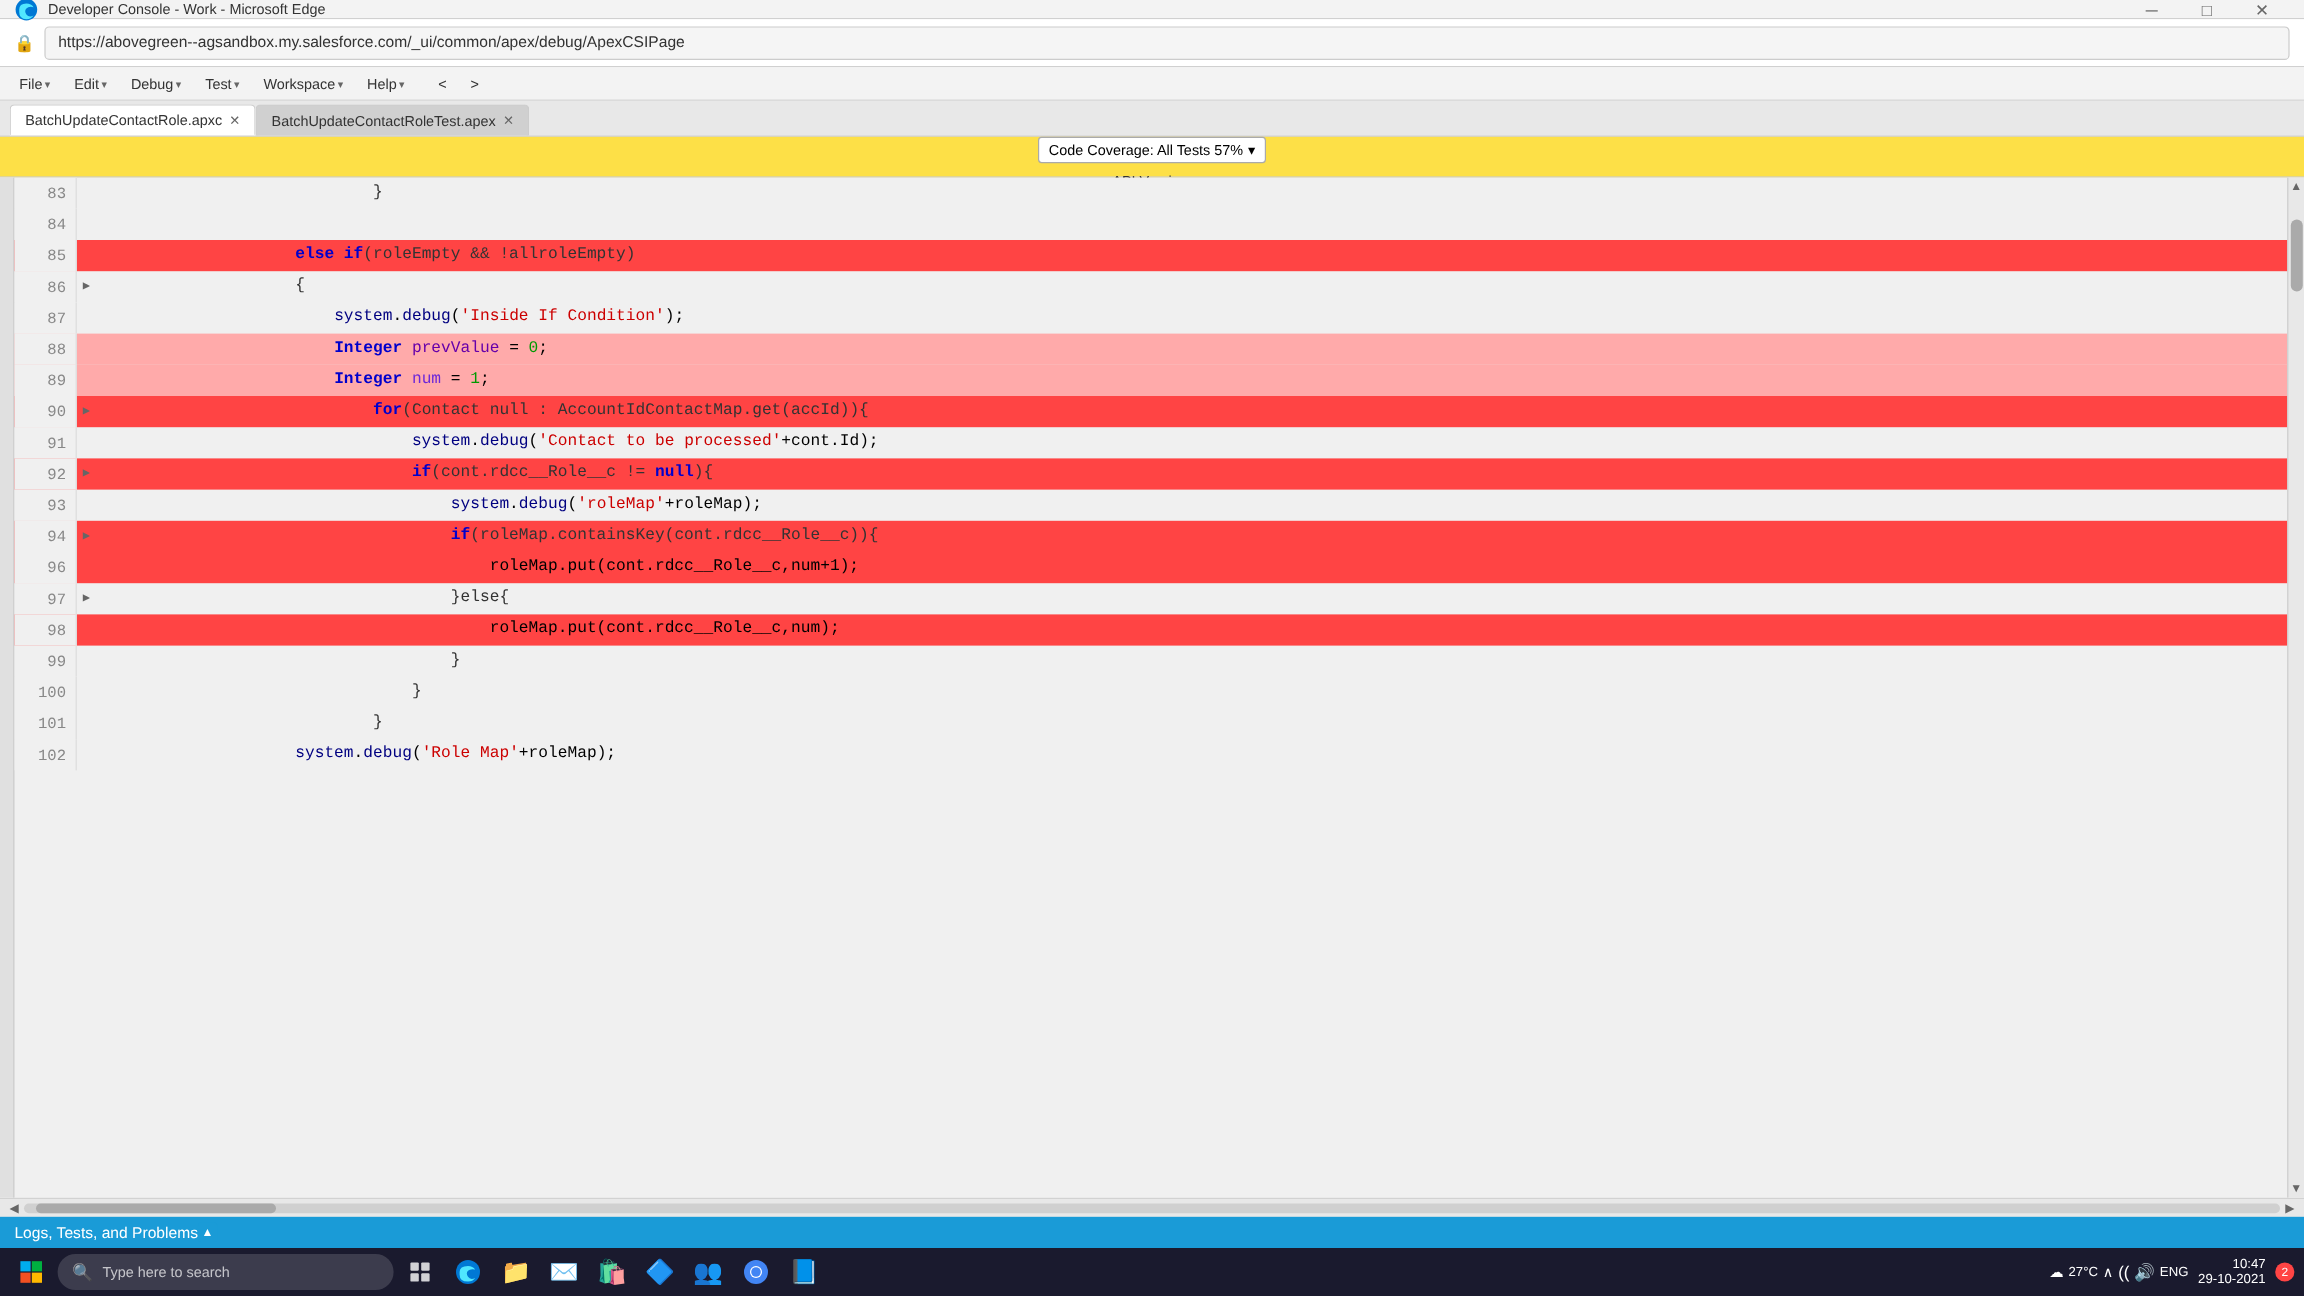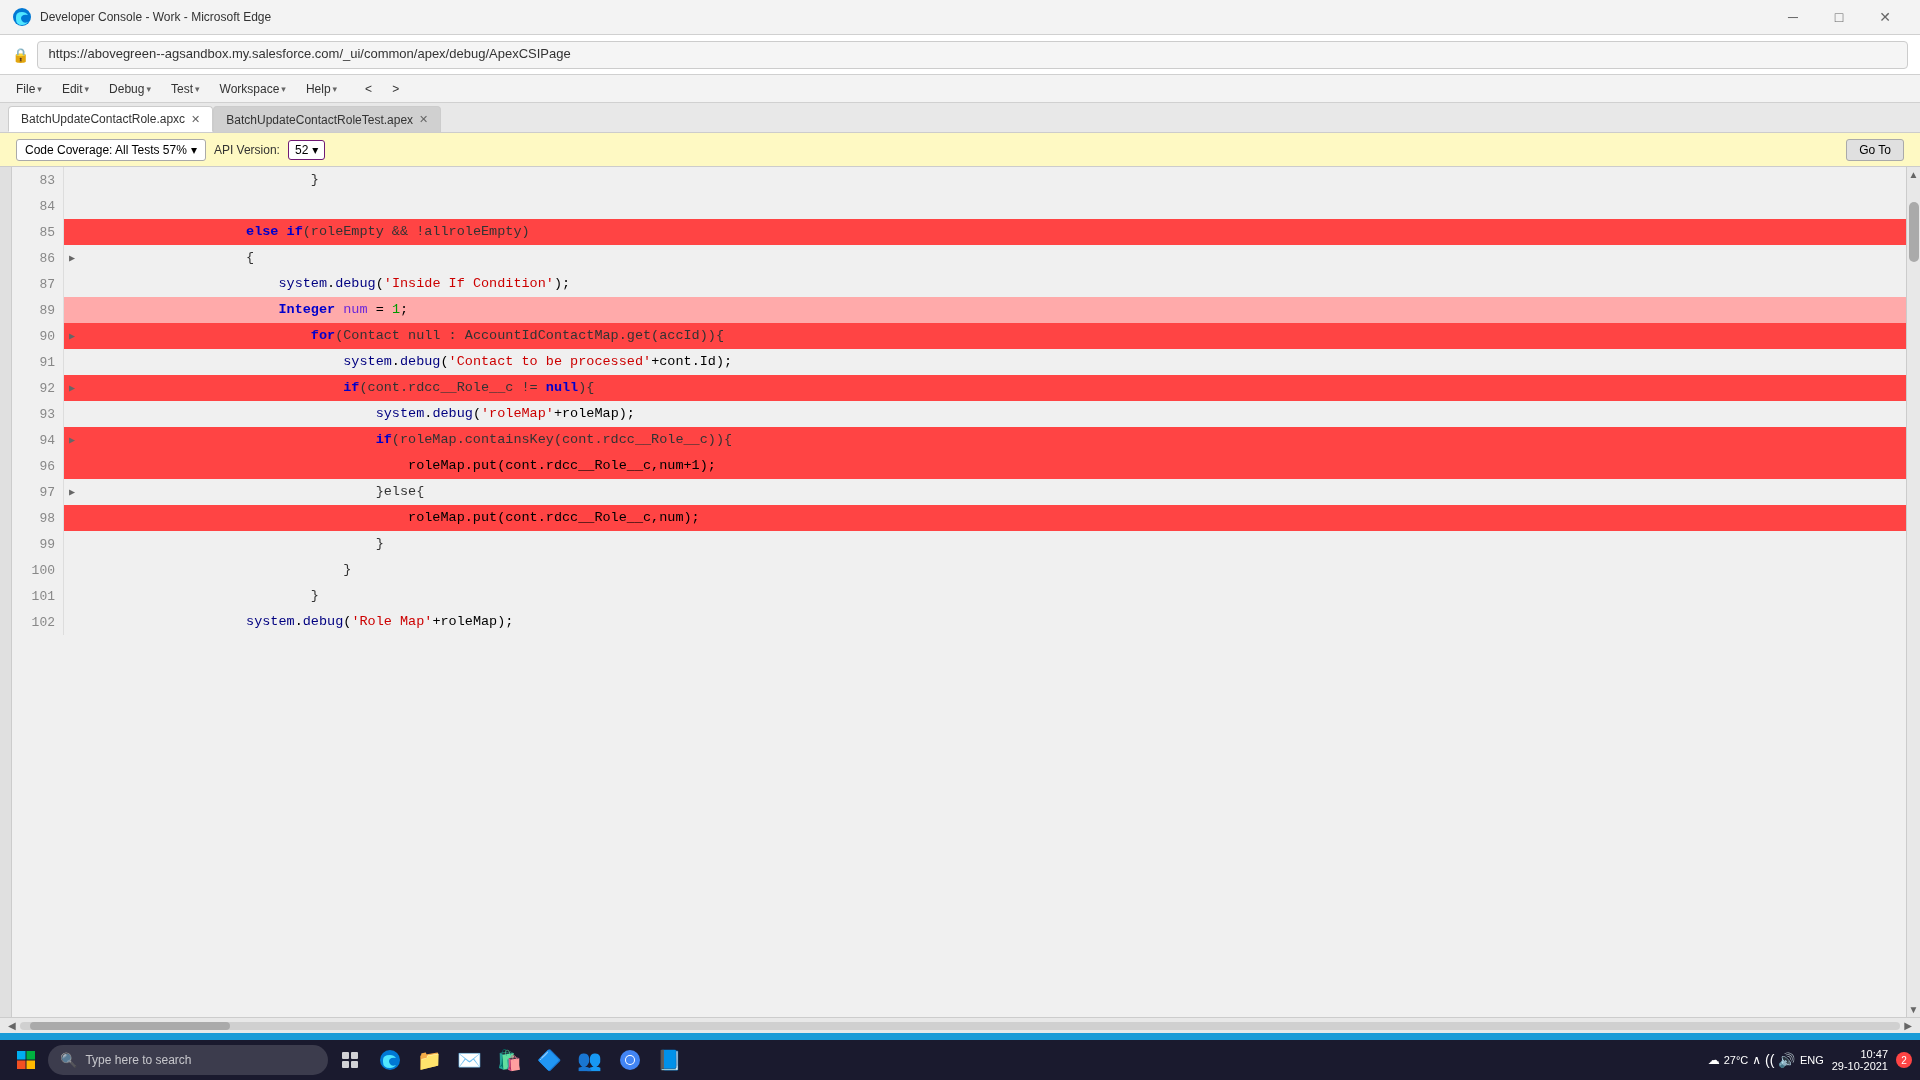--- a/index.html
+++ b/index.html
@@ -1,21 +1,21 @@
 <!DOCTYPE html>
 <html><head>
   <meta charset="utf-8">
   <style>
     * { margin: 0; padding: 0; box-sizing: border-box; }
     body { font-family: 'Segoe UI', Tahoma, sans-serif; background: #f0f0f0; width: 1920px; height: 1080px; overflow: hidden; }
 
     
     .title-bar {
       background: #f3f3f3;
-      height: 35px;
+      height: 16px;
       display: flex;
       align-items: center;
       padding: 0 12px;
       border-bottom: 1px solid #d0d0d0;
       justify-content: space-between;
     }
     .title-bar-left { display: flex; align-items: center; gap: 8px; }
     .title-bar-icon { width: 20px; height: 20px; }
     .title-bar-title { font-size: 12px; color: #333; }
     .title-bar-controls { display: flex; gap: 0; }
@@ -95,27 +95,28 @@
     }
     .tab.active {
       background: white;
       border-bottom: 1px solid white;
       font-weight: 500;
     }
     .tab-close { font-size: 11px; color: #666; cursor: pointer; }
 
     
     .toolbar {
-      background: #fef9c3;
+      background: #fde047;
       height: 34px;
       display: flex;
       align-items: center;
-      padding: 0 16px;
+      padding: 0 0;
       border-bottom: 1px solid #ccc;
       gap: 8px;
+      flex-direction: column;
     }
     .coverage-btn {
       background: white;
       border: 1px solid #aaa;
       border-radius: 3px;
       padding: 3px 8px;
       font-size: 12px;
       cursor: pointer;
       display: flex;
       align-items: center;
@@ -461,20 +462,25 @@
       <div class="fold-icon">▶</div>
       <div class="line-content normal">                    <span class="op">{</span></div>
     </div>
 
     <div class="code-line">
       <div class="line-num">87</div>
       <div class="fold-icon">&nbsp;</div>
       <div class="line-content">                        <span class="fn">system</span>.<span class="fn">debug</span>(<span class="str">'Inside If Condition'</span>);</div>
     </div>
 
+    <div class="code-line" style="background:#ffaaaa;">
+      <div class="line-num">88</div>
+      <div class="fold-icon">&nbsp;</div>
+      <div class="line-content">                        <span class="kw-blue" style="color:#0000cc;font-weight:bold;">Integer</span> <span style="color:#6600aa;">prevValue</span> = <span class="num">0</span>;</div>
+    </div>
 
     <div class="code-line" style="background:#ffaaaa;">
       <div class="line-num">89</div>
       <div class="fold-icon">&nbsp;</div>
       <div class="line-content">                        <span class="kw-blue" style="color:#0000cc;font-weight:bold;">Integer</span> <span style="color:#6d28d9;">num</span> = <span class="num">1</span>;</div>
     </div>
 
     <div class="code-line line-highlighted">
       <div class="line-num">90</div>
       <div class="fold-icon">▶</div>

